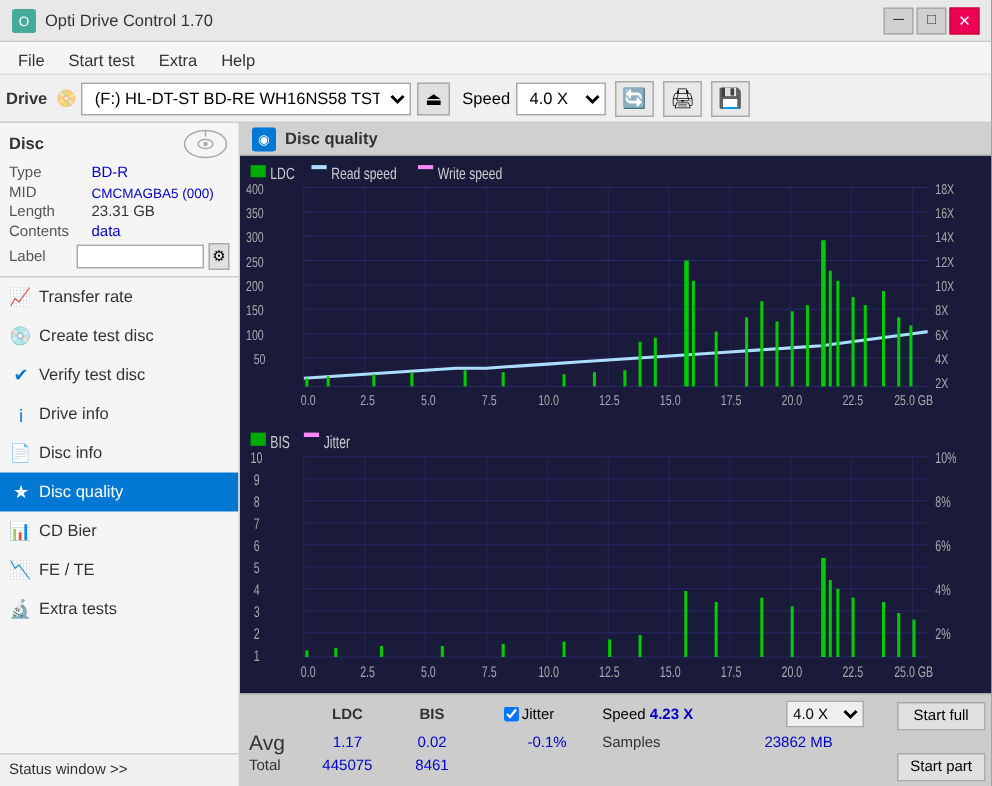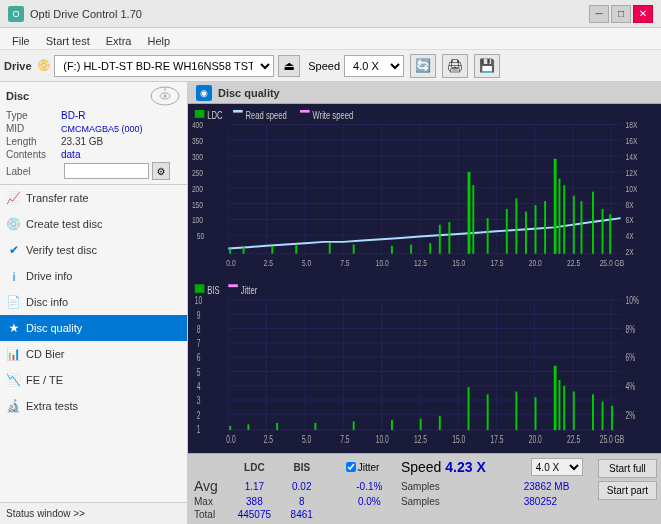--- a/index.html
+++ b/index.html
@@ -24,21 +24,21 @@
     .drive-select { height: 22px; width: 220px; font-size: 11px; border: 1px solid #aaa; background: white; padding: 0 4px; }
     .eject-btn { width: 22px; height: 22px; background: #e0e0e0; border: 1px solid #aaa; display: flex; align-items: center; justify-content: center; cursor: pointer; font-size: 12px; }
     .speed-label { font-size: 11px; margin-left: 4px; }
     .speed-select { height: 22px; width: 60px; font-size: 11px; border: 1px solid #aaa; background: white; padding: 0 4px; }
     .toolbar-icon-btn { width: 26px; height: 24px; background: #e8e8e8; border: 1px solid #aaa; display: flex; align-items: center; justify-content: center; cursor: pointer; font-size: 13px; margin-left: 2px; }
     
     
     .main-layout { display: flex; height: calc(524px - 28px - 22px - 32px); }
     
     
-    .sidebar { width: 188px; background: #f5f5f5; border-right: 1px solid #ccc; display: flex; flex-direction: column; overflow: hidden; }
+    .sidebar { width: 160px; background: #f5f5f5; border-right: 1px solid #ccc; display: flex; flex-direction: column; overflow: hidden; }
     
     
     .disc-panel { padding: 4px 6px; border-bottom: 1px solid #ccc; background: #f5f5f5; }
     .disc-header { display: flex; align-items: center; justify-content: space-between; margin-bottom: 4px; }
     .disc-title { font-size: 11px; font-weight: bold; color: #333; }
     .disc-row { display: flex; align-items: center; margin-bottom: 2px; }
     .disc-key { font-size: 10px; color: #555; width: 55px; }
     .disc-val { font-size: 10px; color: #0000cc; font-weight: 500; }
     .disc-val-dark { font-size: 10px; color: #333; }
     .label-row { display: flex; align-items: center; gap: 3px; margin-top: 2px; }
@@ -405,61 +405,52 @@
             <td style="width:35px;"></td>
             <td style="text-align:center; font-weight:bold; color:#333; padding:1px 4px;">LDC</td>
             <td style="text-align:center; font-weight:bold; color:#333; padding:1px 4px;">BIS</td>
             <td style="width:20px;"></td>
             <td style="text-align:center; padding:1px 4px;">
               <label style="display:flex;align-items:center;gap:2px;font-size:10px;">
                 <input type="checkbox" checked="" style="width: 10px; height: 10px;">
                 <span>Jitter</span>
               </label>
             </td>
-            <td style="text-align:left; padding:1px 4px; font-size:14px;">Speed
+            <td style="text-align:left; padding:1px 4px; font-size:10px;">Speed
               <span style="color:#0000cc; font-weight:bold;">4.23 X</span>
             </td>
             <td style="text-align:center; padding:1px 2px;">
               <select style="height:18px; width:52px; font-size:10px; border:1px solid #aaa;">
                 <option>4.0 X</option>
               </select>
             </td>
           </tr>
           <tr>
             <td style="color:#333; font-size:14px; padding:1px 2px;">Avg</td>
             <td style="text-align:center; color:#0000cc; font-size:10px; padding:1px 4px;">1.17</td>
             <td style="text-align:center; color:#0000cc; font-size:10px; padding:1px 4px;">0.02</td>
             <td></td>
             <td style="text-align:center; color:#0000cc; font-size:10px; padding:1px 4px;">-0.1%</td>
             <td style="color:#333; font-size:10px; padding:1px 4px;">Samples</td>
             <td style="color:#0000cc; font-size:10px; padding:1px 4px;">23862 MB</td>
           </tr>
           <tr>
-            <td style="color:#333; font-size:10px; padding:1px 2px;">Max</td>
-            <td style="text-align:center; color:#0000cc; font-size:10px; padding:1px 4px;">388</td>
-            <td style="text-align:center; color:#0000cc; font-size:10px; padding:1px 4px;">8</td>
-            <td></td>
-            <td style="text-align:center; color:#0000cc; font-size:10px; padding:1px 4px;">0.0%</td>
-            <td style="color:#333; font-size:10px; padding:1px 4px;">Samples</td>
-            <td style="color:#0000cc; font-size:10px; padding:1px 4px;">380252</td>
-          </tr>
-          <tr>
             <td style="color:#333; font-size:10px; padding:1px 2px;">Total</td>
             <td style="text-align:center; color:#0000cc; font-size:10px; padding:1px 4px;">445075</td>
             <td style="text-align:center; color:#0000cc; font-size:10px; padding:1px 4px;">8461</td>
             <td></td>
             <td></td>
             <td></td>
             <td></td>
           </tr>
         </tbody>
           </table>
       </div>
 
-      <div style="display:flex;flex-direction:column;gap:3px;padding-top:2px;">
+      <div style="display:flex;flex-direction:column;gap:15px;padding-top:2px;">
         <button style="background:#e0e0e0; border:1px solid #aaa; font-size:10px; padding:3px 8px; cursor:pointer; white-space:nowrap;">Start full</button>
         <button style="background:#e0e0e0; border:1px solid #aaa; font-size:10px; padding:3px 8px; cursor:pointer; white-space:nowrap;">Start part</button>
       </div>
 
     </div>
 
 
   </div>
 </div>
 

